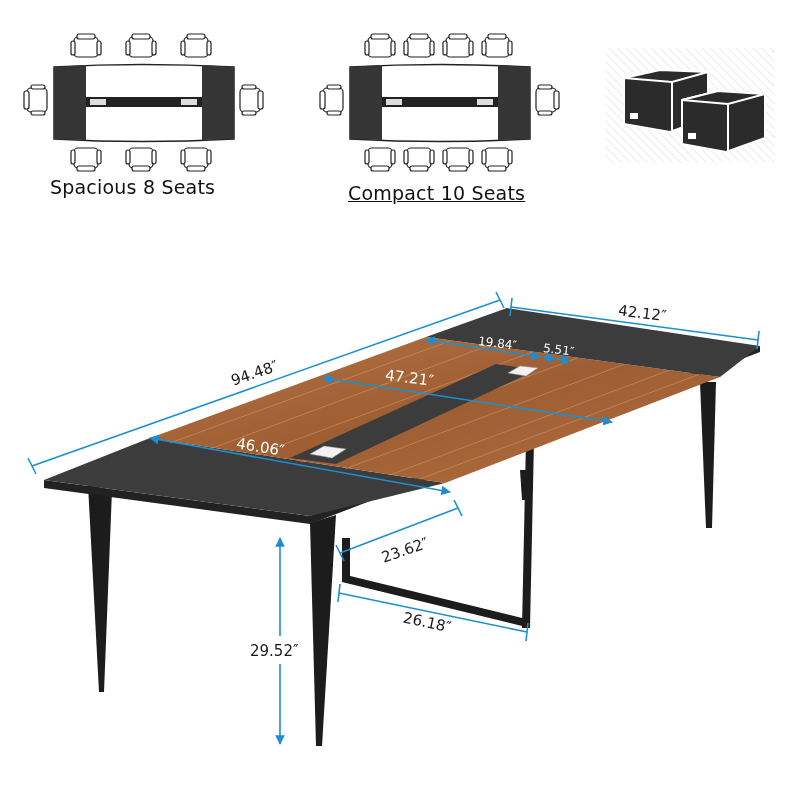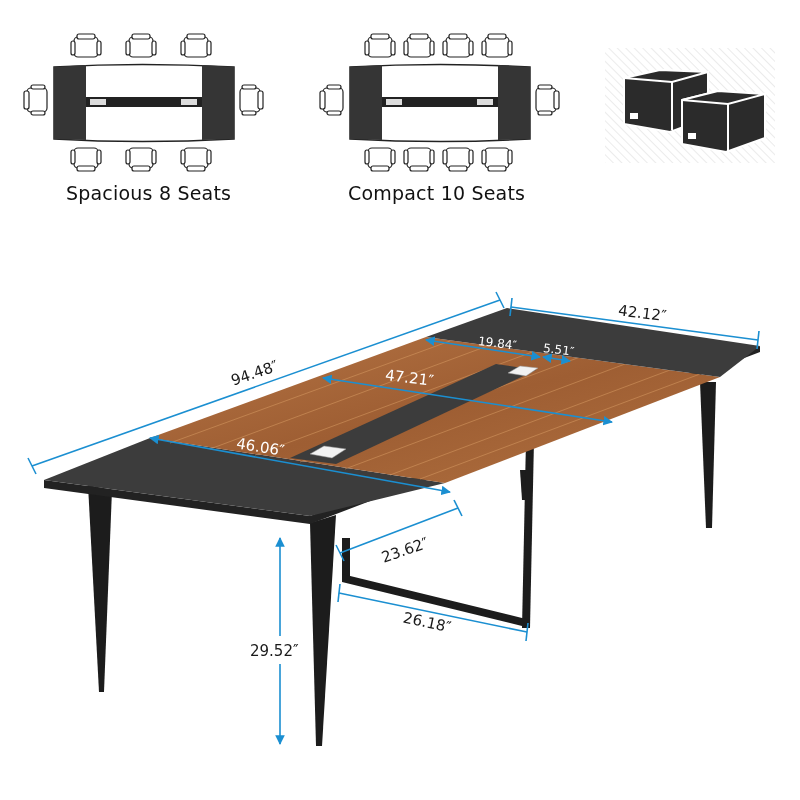--- a/index.html
+++ b/index.html
@@ -7,22 +7,22 @@
          font-family: "DejaVu Sans", "Liberation Sans", sans-serif; }
   .layout-label { position: absolute; font-size: 19px; color: #111111; font-weight: 500; letter-spacing: 0.2px; white-space: nowrap; }
   svg { position: absolute; left: 0; top: 0; }
   .dim { font-family: "DejaVu Sans", sans-serif; font-size: 15px; }
   .dim-dark { fill: #1a1a1a; }
   .dim-light { fill: #ffffff; }
 </style>
 </head>
 <body>
 
-<div class="layout-label" style="left:50px; top:182px;margin-left:16px;">Spacious 8 Seats</div>
-<div class="layout-label" style="left:348px; top:182px;">Compact 10 Seats</div>
+<div class="layout-label" style="left:50px; top:176px;">Spacious 8 Seats</div>
+<div class="layout-label" style="left:348px; top:182px;text-decoration:underline;">Compact 10 Seats</div>
 
 <svg width="800" height="800" viewBox="0 0 800 800">
   <defs>
     <g id="chair">
       <rect x="-12" y="-10" width="24" height="20" rx="4" fill="#fff" stroke="#222" stroke-width="1.2"></rect>
       <rect x="-15" y="-6" width="4" height="14" rx="2" fill="#fff" stroke="#222" stroke-width="1.2"></rect>
       <rect x="11" y="-6" width="4" height="14" rx="2" fill="#fff" stroke="#222" stroke-width="1.2"></rect>
       <rect x="-9" y="-13" width="18" height="5" rx="2" fill="#fff" stroke="#222" stroke-width="1.2"></rect>
     </g>
     <pattern id="hatch" width="6" height="6" patternUnits="userSpaceOnUse" patternTransform="rotate(-45)">

